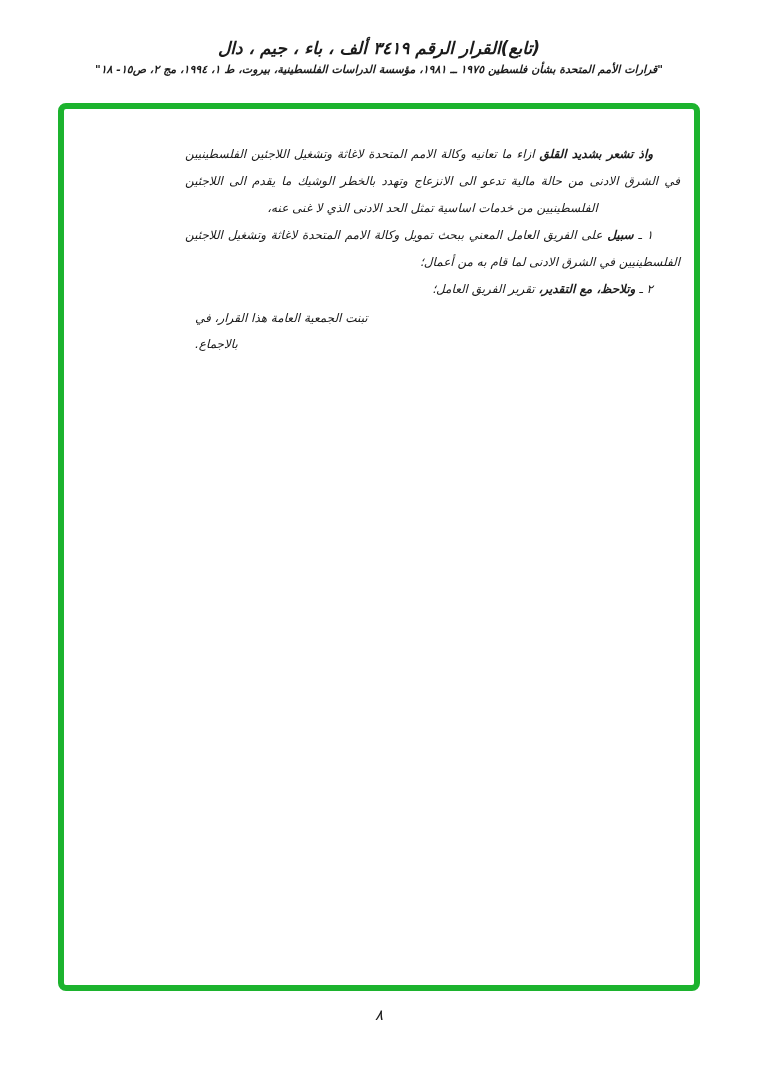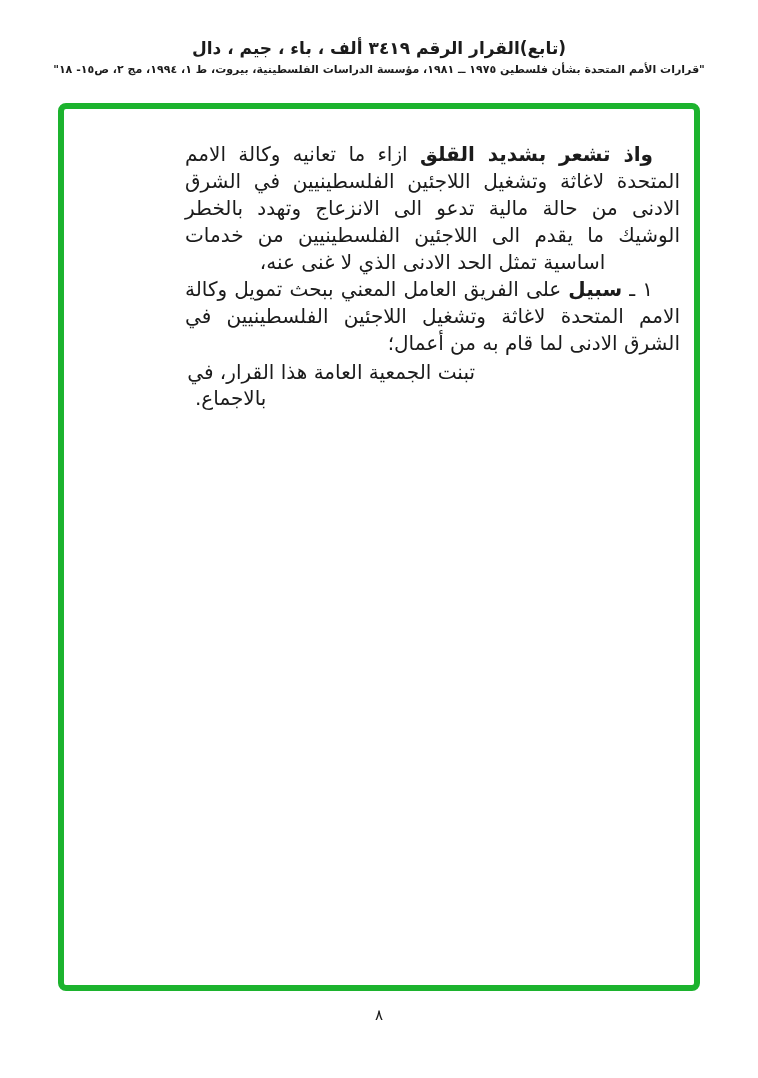--- a/index.html
+++ b/index.html
@@ -9,20 +9,21 @@
     width: 758px; height: 1078px;
     background: #ffffff;
     font-family: "DejaVu Sans", sans-serif;
     color: var(--ink);
   }
   .page {
     position: relative;
     width: 758px; height: 1078px;
     background: #fff;
     overflow: hidden;
+    font-style: italic;
   }
   .doc-header {
     direction: rtl;
     text-align: center;
     padding-top: 36px;
   }
   .doc-title {
     font-size: 17px;
     font-weight: bold;
     letter-spacing: 0.5px;
@@ -42,21 +43,21 @@
     border: 6px solid var(--green);
     border-radius: 8px;
     background: #fff;
   }
   .text-column {
     position: absolute;
     top: 32px; right: 14px;
     width: 495px;
     direction: rtl;
     text-align: justify;
-    font-size: 20px;
+    font-size: 12px;
     line-height: 27px;
     color: var(--ink);
   }
   .para {
     margin: 0;
     text-indent: 27px;
     text-align: justify;
   }
   .para .lead { font-weight: bold; }
   .last-center { text-align-last: center; }
@@ -89,20 +90,21 @@
   </header>
 
   <div class="content-frame">
     <div class="text-column">
 
       <p class="para last-center"><span class="num"></span><span class="lead">واذ تشعر بشديد القلق</span><span> ازاء ما تعانيه وكالة الامم المتحدة لاغاثة وتشغيل اللاجئين الفلسطينيين في الشرق الادنى من حالة مالية تدعو الى الانزعاج وتهدد بالخطر الوشيك ما يقدم الى اللاجئين الفلسطينيين من خدمات اساسية تمثل الحد الادنى الذي لا غنى عنه،</span></p>
 
 
       <p class="para last-right"><span class="num">١ ـ </span><span class="lead">سبيل</span><span> على الفريق العامل المعني ببحث تمويل وكالة الامم المتحدة لاغاثة وتشغيل اللاجئين الفلسطينيين في الشرق الادنى لما قام به من أعمال؛</span></p>
 
+      <p class="para last-right"><span class="num">٢ ـ </span><span class="lead">وتلاحظ، مع التقدير،</span><span> تقرير الفريق العامل؛</span></p>
 
 
 
       <div class="adoption">
         <div>تبنت الجمعية العامة هذا القرار، في</div>
         <div>بالاجماع.</div>
       </div>
 
     </div>
   </div>

